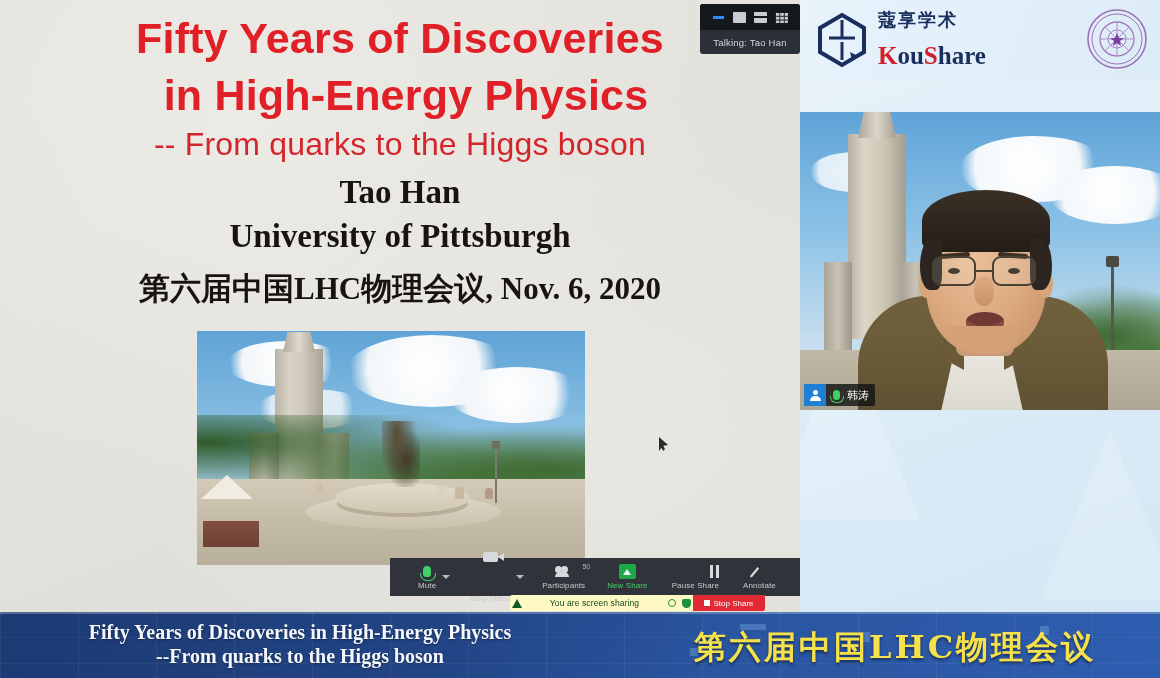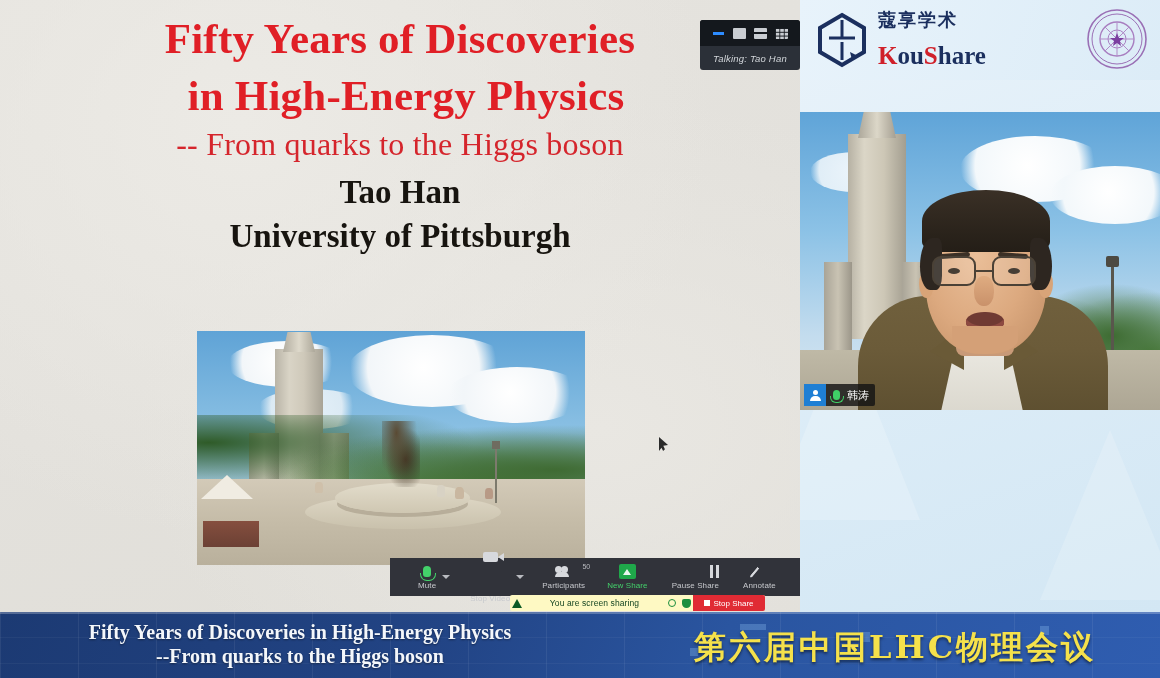--- a/index.html
+++ b/index.html
@@ -12,21 +12,21 @@
   #slide-region {
     position:absolute; left:0; top:0; width:800px; height:612px;
     background:
       radial-gradient(ellipse at 30% 20%, #eceae5 0%, rgba(236,234,229,0) 60%),
       radial-gradient(ellipse at 75% 70%, #e9e7e2 0%, rgba(233,231,226,0) 55%),
       linear-gradient(160deg,#e6e4df 0%,#e3e1dc 50%,#e0ded8 100%);
     overflow:hidden;
   }
   .slide-title {
     position:absolute; left:0; width:800px; text-align:center;
-    font-family:Liberation Serif, serif; font-weight:bold;
+    font-family:Liberation Sans, sans-serif; font-weight:bold;
     color:#e01f26; letter-spacing:.2px;
   }
   #title-l1 { top:14px;  font-size:43px; }
   #title-l2 { top:71px;  font-size:43px;padding-left:12px; }
   #title-sub{ top:126px; font-size:32px; font-weight:normal; color:#d5252c; }
 
   .slide-author {
     position:absolute; left:0; width:800px; text-align:center;
     font-family:"Liberation Serif", serif; font-weight:bold; color:#17140f;
   }
@@ -105,22 +105,22 @@
 
   
   #mouse-cursor {
     position:absolute; left:659px; top:437px; width:9px; height:14px;
     background:#2b2b2b;
     clip-path:polygon(0 0,0 100%,27% 76%,46% 100%,66% 88%,48% 62%,100% 58%);
   }
 
   
   #zoom-viewbar {
-    position:absolute; left:700px; top:20px; width:100px; height:50px;
-    background:#2b3038; border-radius:3px;font-style:italic;
+    position:absolute; left:700px; top:4px; width:100px; height:50px;
+    background:#2b3038; border-radius:3px;
   }
   #viewmode-row {
     position:absolute; left:0; top:0; width:100%; height:26px;
     display:flex; align-items:center; justify-content:center; gap:8px;
     background:#14181d; border-radius:3px 3px 0 0;
   }
   .vm-ico { width:13px; height:11px; position:relative; }
   .vm-min { background:transparent; }
   .vm-min:after { content:""; position:absolute; left:1px; top:4px; width:11px; height:3px; background:#2d8cff; }
   .vm-single { background:#c9cdd2; border-radius:1px; }
@@ -378,20 +378,21 @@
 <div id="stage">
 
   <div id="slide-region">
 
     <div class="slide-title" id="title-l1">Fifty Years of Discoveries</div>
     <div class="slide-title" id="title-l2">in High-Energy Physics</div>
     <div class="slide-title" id="title-sub">-- From quarks to the Higgs boson</div>
 
     <div class="slide-author" id="author-name">Tao Han</div>
     <div class="slide-author" id="author-affil">University of Pittsburgh</div>
+    <div class="slide-author" id="slide-conf">第六届中国LHC物理会议, Nov. 6, 2020</div>
 
     <div id="slide-photo">
       <div class="ph-sky"></div>
       <div class="ph-cloud" style="left:30px;top:10px;width:120px;height:46px;"></div>
       <div class="ph-cloud" style="left:150px;top:4px;width:170px;height:72px;"></div>
       <div class="ph-cloud" style="left:250px;top:36px;width:140px;height:56px;"></div>
       <div class="ph-cloud" style="left:60px;top:58px;width:110px;height:40px;opacity:.8;"></div>
       <div class="ph-tower">
         <div class="ph-tower-wing" style="left:-26px;"></div>
         <div class="ph-tower-wing" style="right:-26px;"></div>

